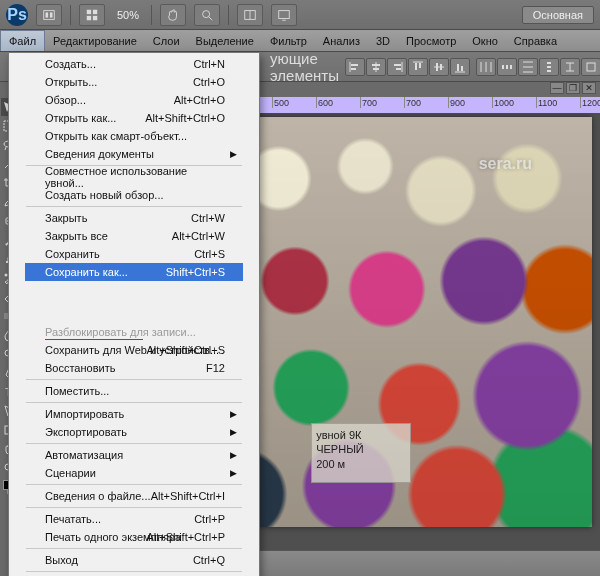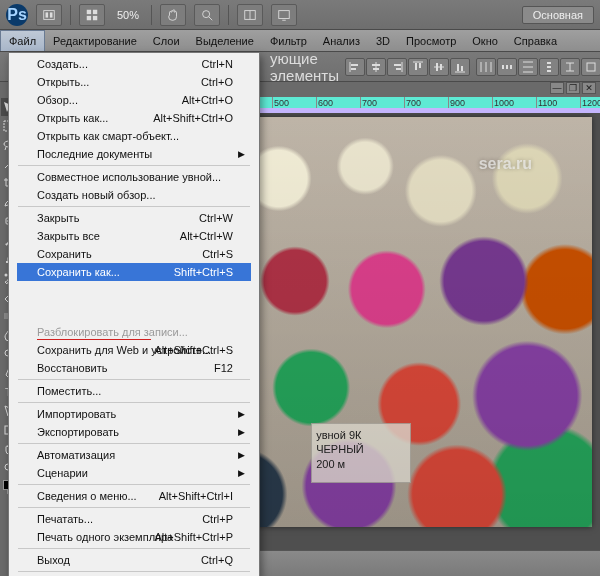--- a/index.html
+++ b/index.html
@@ -20,21 +20,21 @@
 .menu-item.open { background: linear-gradient(#bfc9d6,#a8b6c9); border: 1px solid #6a7b93; border-bottom: none; }
 
 
 .options-bar { height: 30px; background: linear-gradient(#797979,#6f6f6f); border-bottom: 1px solid #4a4a4a; display: flex; align-items: center; padding-left: 270px; gap: 6px; color: #eee; }
 .opt-label { color: #ddd; font-size: 15px; }
 .opt-group { display: flex; gap: 1px; }
 .opt-btn { width: 20px; height: 18px; background: #828282; border: 1px solid #555; border-radius: 2px; display:flex;align-items:center;justify-content:center;}
 .opt-btn svg{width:12px;height:12px;}
 
 
-.ruler-h { position: absolute; left: 34px; top: 97px; right: 0; height: 16px; background: #5eead4; border-bottom: 5px solid #c4b5fd; overflow: hidden; display: flex; }
+.ruler-h { position: absolute; left: 34px; top: 97px; right: 0; height: 16px; background: #c4b5fd; border-bottom: 5px solid #c4b5fd; overflow: hidden; display: flex; }
 .ruler-tick { position: absolute; top: 0; width: 1px; height: 16px; background: #888; }
 .ruler-label { position: absolute; top: 1px; font-size: 9px; color: #333; }
 .ruler-corner { position:absolute; left:18px; top:97px; width:16px; height:16px; background:#fff; border:1px solid #888;}
 .canvas-close { position:absolute; right:4px; top:82px; display:flex; gap:2px;}
 .canvas-close div{width:14px;height:12px;background:#888;border:1px solid #555;display:flex;align-items:center;justify-content:center;font-size:9px;color:#222;}
 
 
 .toolbox { position: absolute; left: 0; top: 82px; bottom: 0; width: 18px; background: #6a6a6a; display: flex; flex-direction: column; gap: 1px; padding-top: 16px; }
 .tool { width: 16px; height: 18px; background: #6a6a6a; display:flex;align-items:center;justify-content:center; margin-left:1px;}
 .tool.active { background: #4a4a4a; }
@@ -70,21 +70,21 @@
 }
 .photo::after{content:"";position:absolute;inset:0;background:linear-gradient(rgba(0,0,0,0.05),rgba(0,0,0,0.15));}
 .wm { position:absolute; top:38px; right:60px; color:rgba(255,255,255,0.7); font-weight:bold; font-size:16px; text-shadow:0 0 4px rgba(0,0,0,0.3);}
 .lbl-box{position:absolute;bottom:44px;left:48%;width:100px;height:60px;background:rgba(245,240,228,0.82);border:1px solid rgba(0,0,0,0.2);padding:4px;font-size:9px;color:#222;line-height:1.3;}
 
 
 .status-bar { position: absolute; left: 18px; bottom: 0; right: 0; height: 26px; background: linear-gradient(#8a8a8a,#7a7a7a); display: flex; align-items: center; gap: 10px; padding: 0 8px; border-top: 1px solid #555; color: #eee; }
 .status-zoom { background: #fff; color: #222; padding: 1px 6px; border: 1px solid #555; }
 
 
-.dropdown { position: absolute; left: 8px; top: 52px; width: 252px; background: #f0f0f0; border: 1px solid #777; box-shadow: 2px 4px 8px rgba(0,0,0,0.4); z-index: 50; padding: 2px 8px;}
+.dropdown { position: absolute; left: 8px; top: 52px; width: 252px; background: #f0f0f0; border: 1px solid #777; box-shadow: 2px 4px 8px rgba(0,0,0,0.4); z-index: 50; padding: 2px 16px;}
 .dd-row { display: flex; align-items: center; height: 18px; padding: 0 18px 0 20px; color: #111; position: relative; }
 .dd-row.disabled { color: #9a9a9a; margin-top: 42px; }
 .dd-row.sel { background: #3875d7; color: #fff; }
 .dd-row .sc { position: absolute; right: 18px; color: inherit; }
 .dd-row .arr { position: absolute; right: 6px; font-size: 9px; }
 .dd-sep { height: 1px; background: #c8c8c8; margin: 2px 1px; }
 .red-under { position:absolute; left:20px; right:100px; bottom:1px; height:1px; background:#d02020; }
 
 .swatch-pair{width:14px;height:14px;position:relative;margin-left:2px;}
 .swatch-pair .a{position:absolute;width:10px;height:10px;left:0;top:0;background:#000;border:1px solid #999;}
@@ -429,21 +429,21 @@
       <span class="sc">Alt+Ctrl+O</span>
     </div>
     <div class="dd-row">
       <span>Открыть как...</span>
       <span class="sc">Alt+Shift+Ctrl+O</span>
     </div>
     <div class="dd-row">
       <span>Открыть как смарт-объект...</span>
     </div>
     <div class="dd-row">
-      <span>Последние документы</span>
+      <span>Сведения документы</span>
       <span class="arr">▶</span>
     </div>
     <div class="dd-sep"></div>
     <div class="dd-row">
       <span>Совместное использование увной...</span>
     </div>
     <div class="dd-row">
       <span>Создать новый обзор...</span>
     </div>
     <div class="dd-sep"></div>
@@ -492,21 +492,21 @@
     <div class="dd-row">
       <span>Автоматизация</span>
       <span class="arr">▶</span>
     </div>
     <div class="dd-row">
       <span>Сценарии</span>
       <span class="arr">▶</span>
     </div>
     <div class="dd-sep"></div>
     <div class="dd-row">
-      <span>Сведения о меню...</span>
+      <span>Сведения о файле...</span>
       <span class="sc">Alt+Shift+Ctrl+I</span>
     </div>
     <div class="dd-sep"></div>
     <div class="dd-row">
       <span>Печатать...</span>
       <span class="sc">Ctrl+P</span>
     </div>
     <div class="dd-row">
       <span>Печать одного экземпляра</span>
       <span class="sc">Alt+Shift+Ctrl+P</span>

